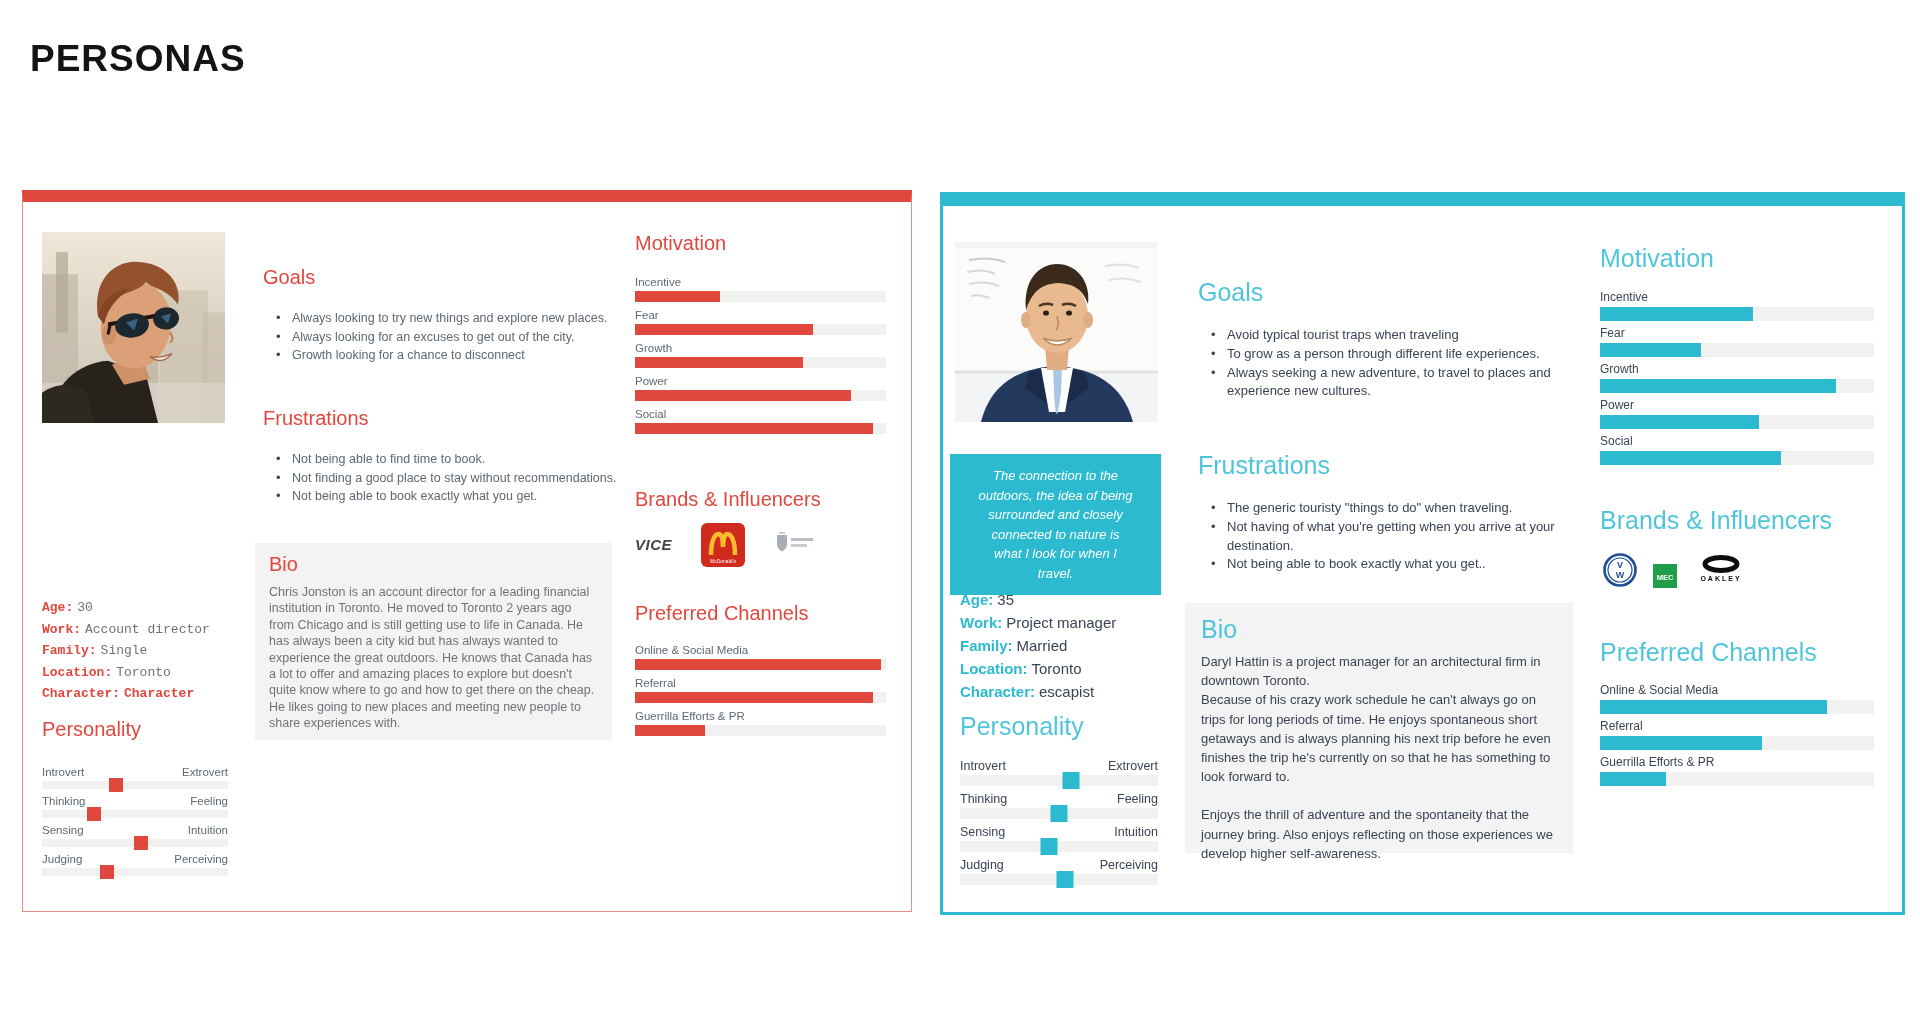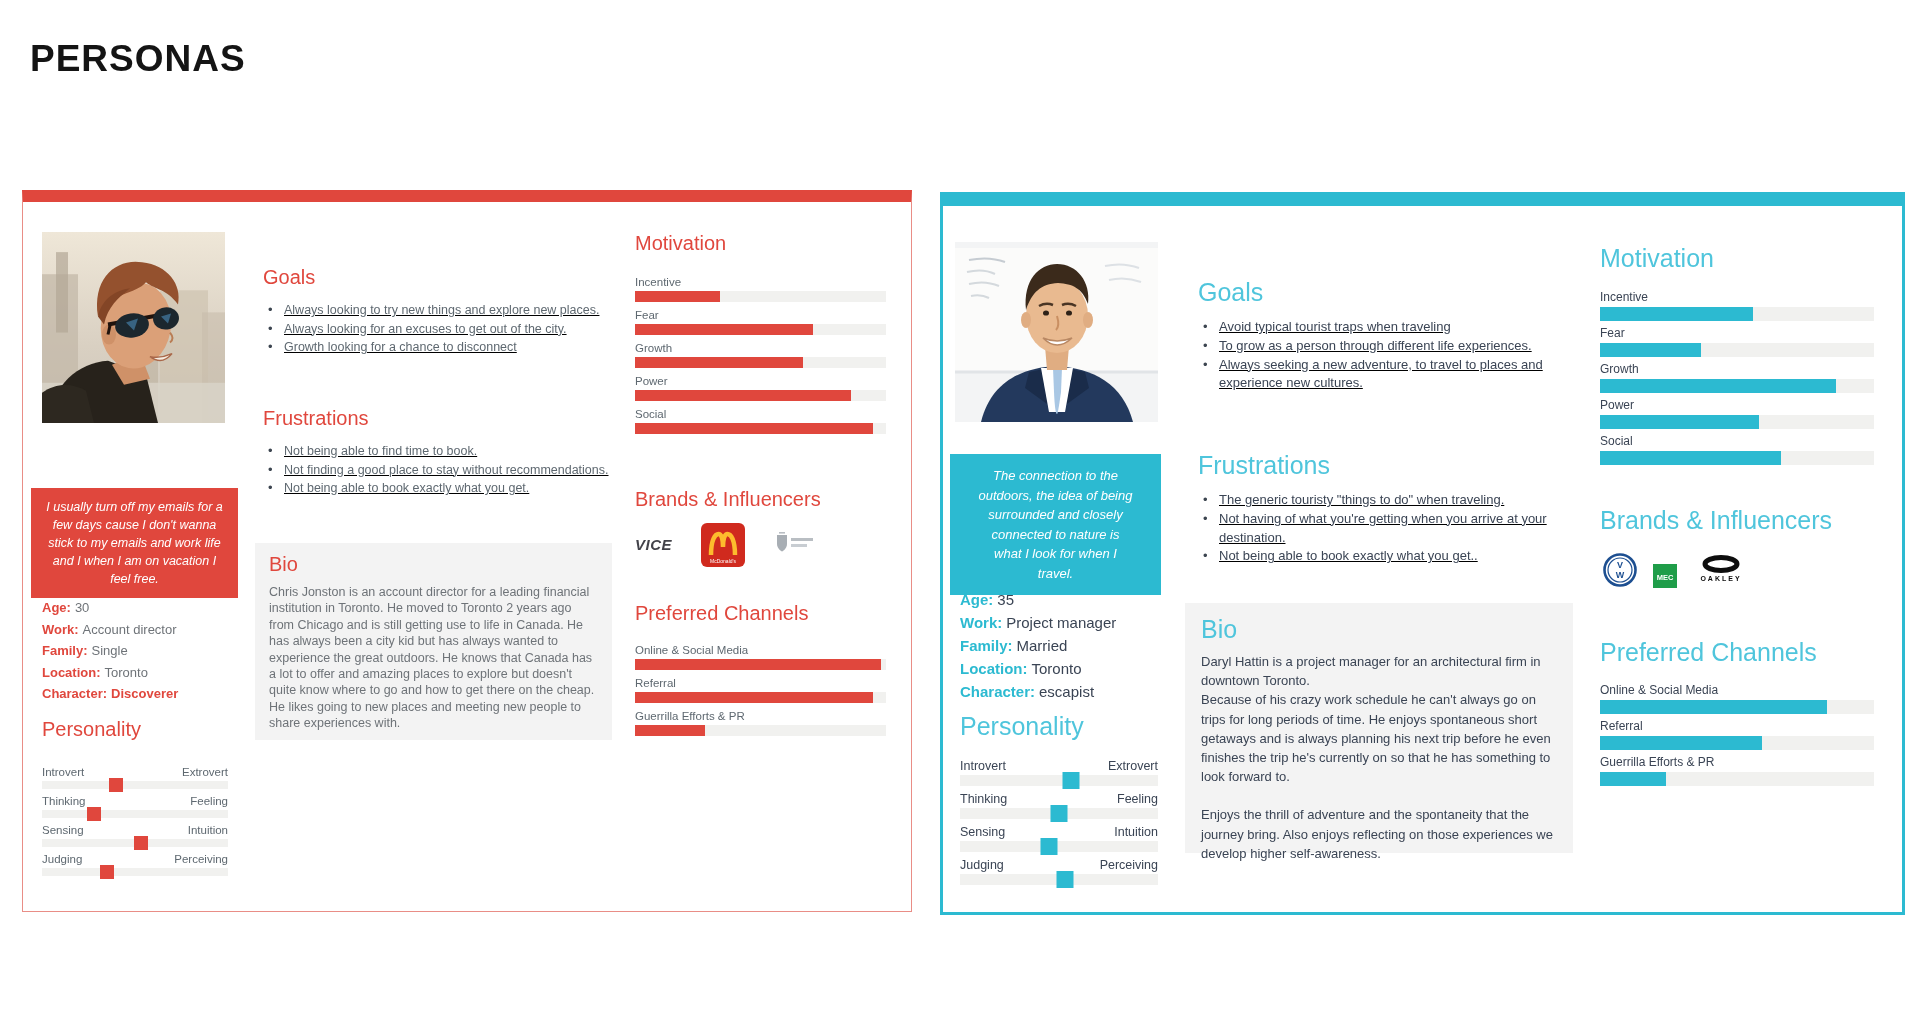--- a/index.html
+++ b/index.html
@@ -26,41 +26,41 @@
   .photo svg{display:block;width:100%;height:100%;}
 
   
   .quote{background:var(--ac);color:#fff;font-style:italic;text-align:center;
     display:flex;align-items:center;justify-content:center;box-sizing:border-box;}
   .c0 .quote{font-size:12.5px;line-height:18px;padding:10px 12px;}
   .c1 .quote{font-size:13px;line-height:19.5px;padding:12px 28px;}
 
   
   .details{list-style:none;margin:0;padding:0;}
-  .c0 .details li{font-size:13px;line-height:21.5px;}
+  .c0 .details li{font-size:13px;line-height:21.5px;font-family:Liberation Mono, monospace;}
   .c1 .details li{font-size:15px;line-height:23px;}
   .details .dl{font-weight:bold;color:var(--ac);}
   .details .dv{color:var(--val);margin-left:4px;}
   .details .dv.em{color:var(--ac);font-weight:bold;}
 
   
   .c0 .p-head{font-size:23px;}
   .c1 .p-head{font-size:26px;}
   .slider-row .lbls{display:flex;justify-content:space-between;color:var(--tx);}
   .c0 .slider-row .lbls{font-size:11.5px;margin-bottom:3px;}
   .c1 .slider-row .lbls{font-size:12.5px;margin-bottom:2px;}
   .slider-track{position:relative;background:#f1f1ef;}
   .c0 .slider-track{height:8px;margin-bottom:6px;}
   .c1 .slider-track{height:11px;margin-bottom:6px;}
   .slider-knob{position:absolute;background:var(--ac);transform:translateX(-50%);}
   .c0 .slider-knob{width:14px;height:14px;top:-3px;}
   .c1 .slider-knob{width:17px;height:17px;top:-3px;}
 
   
-  .blist{list-style:none;margin:4px;padding:0;text-decoration:underline;}
+  .blist{list-style:none;margin:12px;padding:0;}
   .blist li{position:relative;padding-left:17px;color:var(--tx);}
   .c0 .blist li{font-size:12.5px;line-height:18.5px;}
   .c1 .blist li{font-size:13px;line-height:18.8px;}
   .blist li::before{content:"•";position:absolute;left:1px;top:0;color:#3c4550;font-size:13px;}
 
   
   .bio-box{background:#f3f3f3;box-sizing:border-box;}
   .c0 .bio-box{padding:10px 16px 10px 14px;}
   .c1 .bio-box{padding:12px 18px 12px 16px;}
   .bio-box p{margin:0;color:var(--val);}
@@ -128,28 +128,27 @@
           <ellipse cx="124" cy="86" rx="13" ry="11" fill="#1c272e" transform="rotate(-8 124 86)"></ellipse>
           <path d="M84,90 L96,86 L92,98 Z" fill="#3d6e90" opacity="0.85"></path>
           <path d="M119,84 L129,81 L126,91 Z" fill="#3d6e90" opacity="0.85"></path>
           <path d="M68,93 L66,102" stroke="#20130d" stroke-width="3"></path>
 
           <path d="M128,100 Q133,106 128,110" stroke="#b97c54" stroke-width="2" fill="none"></path>
           <path d="M108,124 Q120,133 130,121 Q119,126 108,124 Z" fill="#f6ece0" stroke="#a9684a" stroke-width="1.5"></path>
         </svg>
       </div>
 
-      <div class="quote abs" style="left:8px;top:286px;width:207px;min-height:90px;">I usually turn off my emails for a few days cause I don't wanna stick to my emails and work life and I when I am on vacation I feel free.</div>
 
       <ul class="details abs" style="left:19px;top:395px;">
         <li><span class="dl">Age:</span><span class="dv">30</span></li>
         <li><span class="dl">Work:</span><span class="dv">Account director</span></li>
         <li><span class="dl">Family:</span><span class="dv">Single</span></li>
         <li><span class="dl">Location:</span><span class="dv">Toronto</span></li>
-        <li><span class="dl">Character:</span><span class="dv em">Discoverer</span></li>
+        <li><span class="dl">Character:</span><span class="dv em">Character</span></li>
       </ul>
 
       <h2 class="sec p-head abs" style="left:19px;top:516px;">Personality</h2>
       <div class="abs" style="left:19px;top:564px;width:186px;">
         <div class="slider-row">
           <div class="lbls">
               <span>Introvert</span>
               <span>Extrovert</span>
             </div>
           <div class="slider-track">

